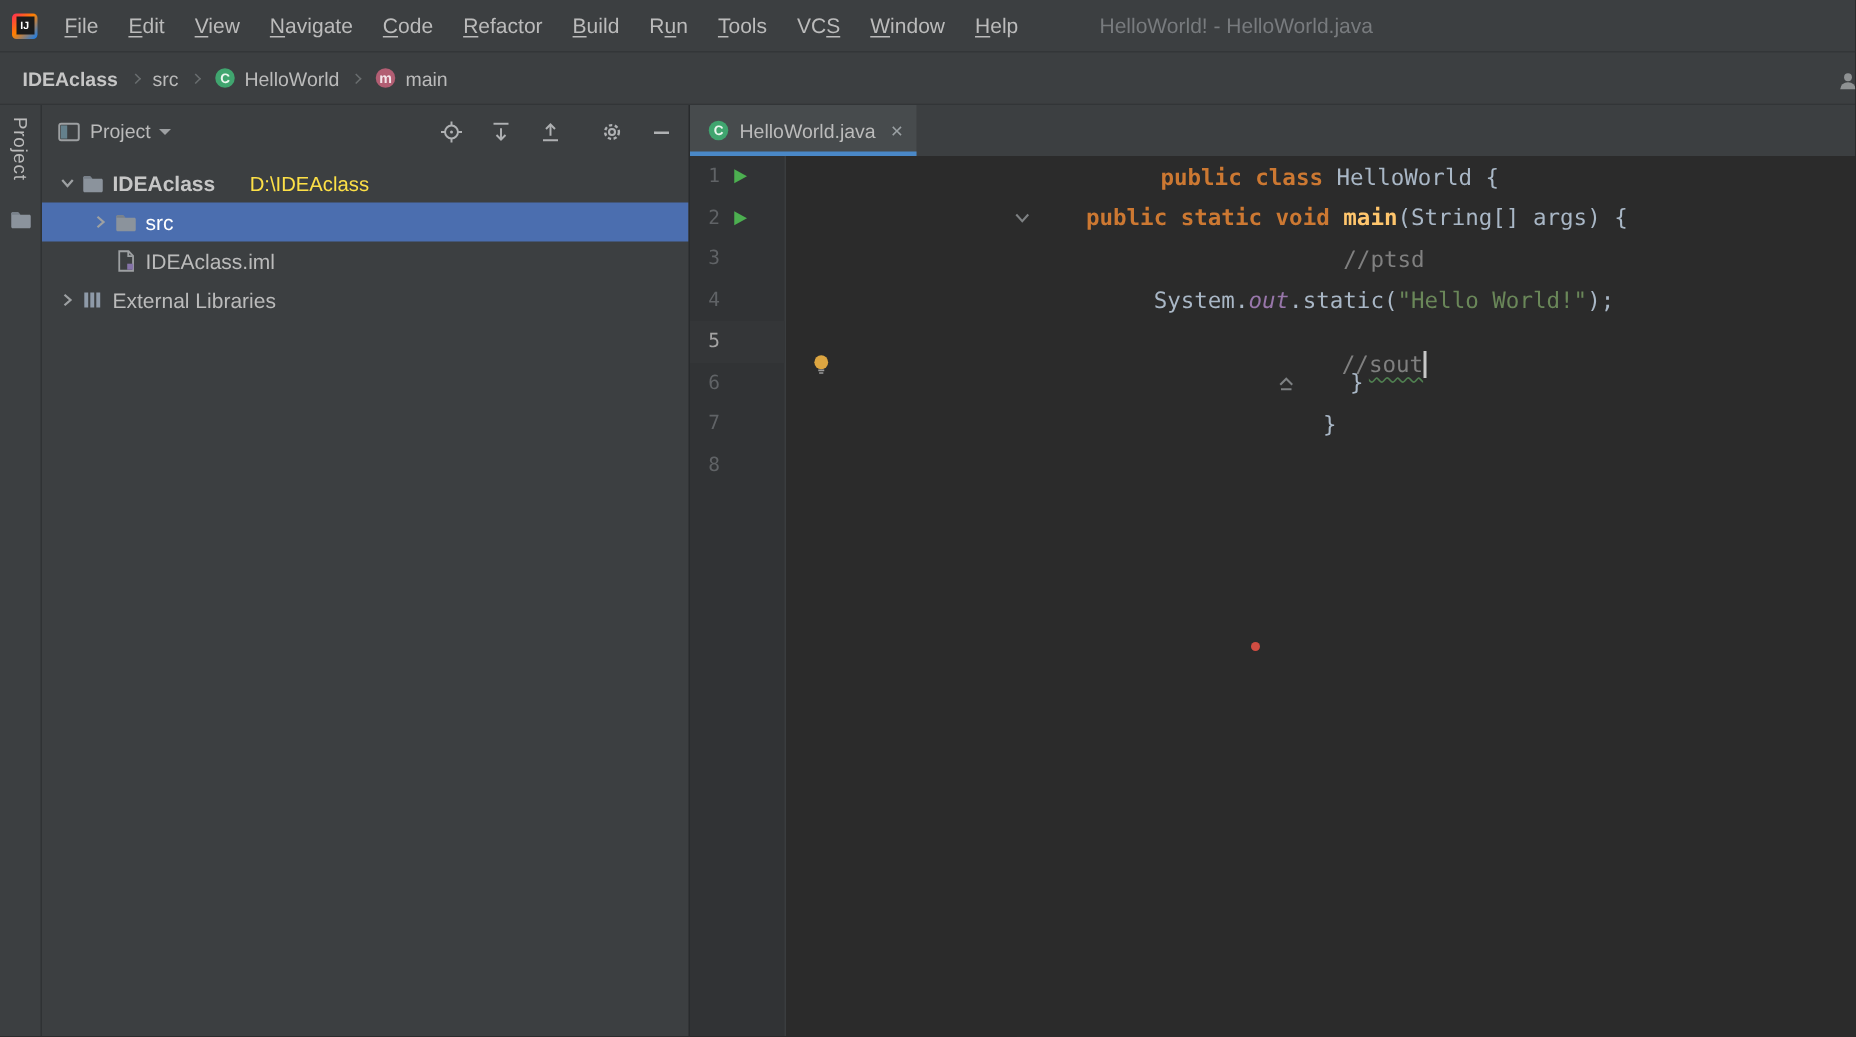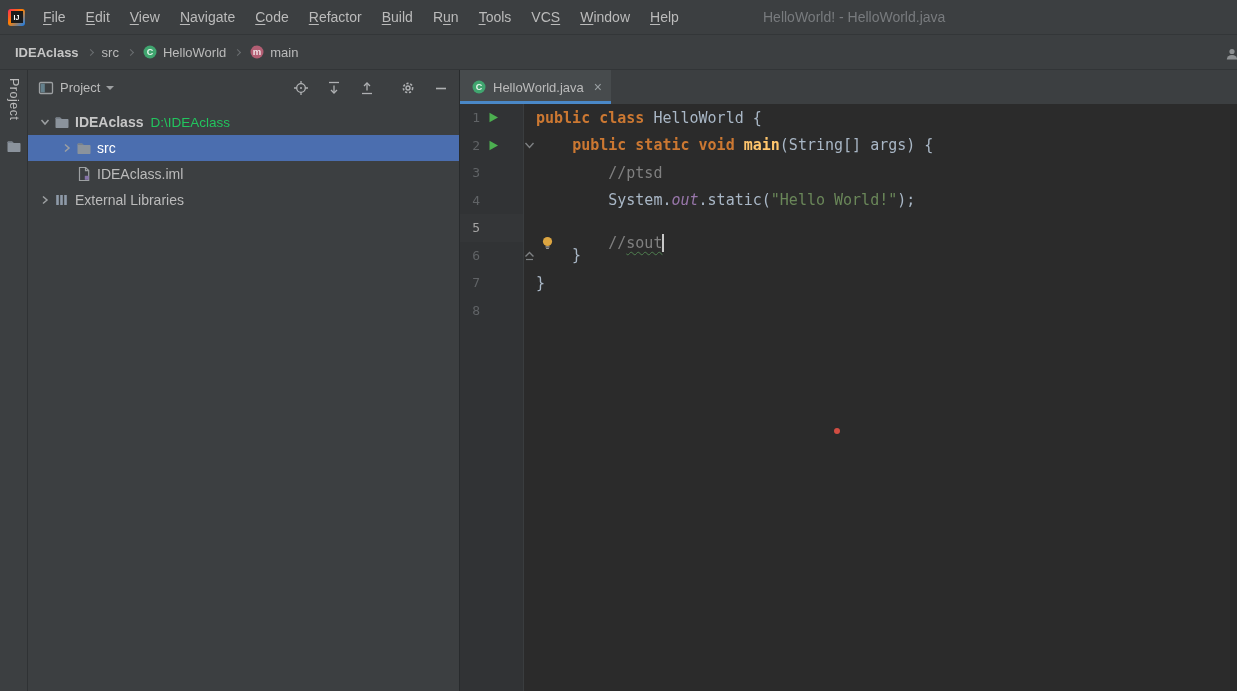--- a/index.html
+++ b/index.html
@@ -10,21 +10,21 @@
   }
   
   .titlebar { height: 34px; display: flex; align-items: center; padding-left: 8px; position: relative; background: #3c3f41; text-align: center; }
   .logo { width: 17px; height: 17px; border-radius: 3px; margin-right: 8px; flex-shrink: 0;
           background: linear-gradient(135deg, #fe2857, #ff8100 45%, #087cfa); position: relative; }
   .logo::after { content: "IJ"; position: absolute; inset: 2.5px; background: #1b1b1b;
                  color: #ffffff; font-size: 7px; font-weight: bold; display: flex; align-items: center; justify-content: center; }
   .menubar { display: flex; height: 100%; align-items: center; }
   .menu-item { padding: 0 10px; font-size: 14px; color: #bbbbbb; line-height: 34px; cursor: default; }
   .menu-item u { text-decoration: underline; text-underline-offset: 2px; }
-  .window-title { position: absolute; left: 763px; top: 0; line-height: 34px; font-size: 14px; color: #787b7e; }
+  .window-title { position: absolute; left: 733px; top: 0; line-height: 34px; font-size: 14px; color: #787b7e; }
   
   .crumbbar { height: 35px; background: #3c3f41; border-top: 1px solid #333638;
               display: flex; align-items: center; padding-left: 15px; position: relative; }
   .crumb-items { display: flex; align-items: center; gap: 7px; }
   .crumb { display: flex; align-items: center; gap: 5px; font-size: 13px; color: #bbbbbb; }
   .crumb.bold .crumb-label { font-weight: bold; color: #c6c6c6; }
   .crumb-sep { width: 5px; height: 5px; border-top: 1.5px solid #6a6e70; border-right: 1.5px solid #6a6e70;
                transform: rotate(45deg); margin: 0 2px; flex-shrink: 0; }
   .svg-icon { display: inline-flex; width: 16px; height: 16px; align-items: center; justify-content: center; flex-shrink: 0; }
   .svg-icon svg { display: block; }
@@ -45,39 +45,39 @@
   .header-actions { margin-left: auto; display: flex; align-items: center; gap: 17px; }
   .icon-btn { width: 16px; height: 16px; display: inline-flex; align-items: center; justify-content: center; }
   .icon-btn.gap { margin-left: 8px; }
   .tree { flex: 1; padding-top: 4px; overflow: hidden; }
   .tree-row { height: 26px; display: flex; align-items: center; font-size: 14px; color: #bbbbbb; cursor: default; }
   .tree-row.selected { background: var(--selection-blue, #4b6eaf); color: #ffffff; }
   .chev-slot { width: 17px; height: 16px; display: inline-flex; align-items: center; justify-content: center; flex-shrink: 0; }
   .tree-icon { width: 17px; height: 16px; margin-right: 5px; display: inline-flex; align-items: center; justify-content: center; flex-shrink: 0; }
   .tree-label.bold { font-weight: bold; color: #c6c6c6; }
   .tree-row.selected .tree-label { color: #ffffff; }
-  .tree-suffix { color: #22c55e; margin-left: 7px; font-size: 13.5px; }
+  .tree-suffix { color: #fde047; margin-left: 23px; font-size: 13.5px; }
   
   .editor-col { flex: 1; min-width: 0; display: flex; flex-direction: column; background: var(--editor-bg, #2b2b2b); }
   .tab-bar { height: 34px; background: #3c3f41; display: flex; flex-shrink: 0; }
   .tab { display: flex; align-items: center; gap: 6px; padding: 0 9px 0 11px; font-size: 13px; color: #bbbbbb;
          background: #474b4d; box-shadow: inset 0 -3px 0 var(--accent-blue, #4a88c7); cursor: default; }
   .tab-close { color: #9aa0a3; font-size: 14px; margin-left: 4px; }
   .editor { flex: 1; position: relative; font-family: "DejaVu Sans Mono", monospace; font-size: 15px; }
   .gutter-bg { position: absolute; left: 0; top: 0; bottom: 0; width: 64px;
                background: #313335; border-right: 1px solid #3a3d3f; }
   .code-lines { position: relative; z-index: 1; }
   .code-line { display: flex; height: 27.5px; position: relative; }
   .code-line.current .line-body { background: #323232; margin-top: 29px; }
   .code-line.current .gutter { background: #343638; }
   .gutter { width: 63px; flex-shrink: 0; display: flex; align-items: center; }
   .lnum { width: 20px; text-align: right; font-size: 13px; color: #606366; flex-shrink: 0; }
   .code-line.current .lnum { color: #a4a3a3; }
   .gicon { flex: 1; display: flex; align-items: center; padding-left: 8px; }
-  .line-body { flex: 1; display: flex; align-items: center; position: relative; min-width: 0; }
+  .line-body { flex: 1; display: flex; align-items: center; position: relative; min-width: 0; justify-content: center; }
   .fold { width: 13px; display: inline-flex; align-items: center; justify-content: center; flex-shrink: 0; }
   .codetext { white-space: pre; }
   .tok-kw { color: var(--keyword, #cc7832); font-weight: bold; }
   .tok-plain { color: var(--plain-code, #a9b7c6); }
   .tok-method { color: var(--method, #ffc66d); font-weight: bold; }
   .tok-field { color: var(--field, #9876aa); font-style: italic; }
   .tok-str { color: var(--string, #6a8759); }
   .tok-cmt { color: var(--comment, #808080); }
   .tok-cmt-typo { color: var(--comment, #808080); text-decoration: underline; text-decoration-style: wavy;
                   text-decoration-color: #4f8050; text-decoration-thickness: 1px; text-underline-offset: 3px; }

